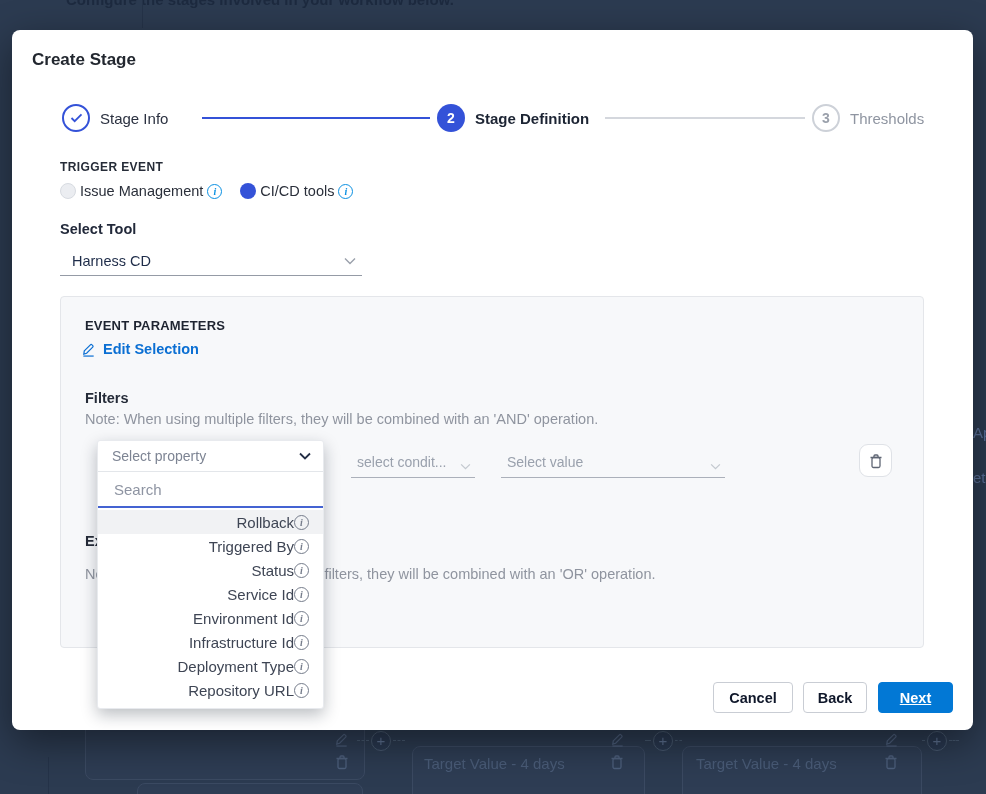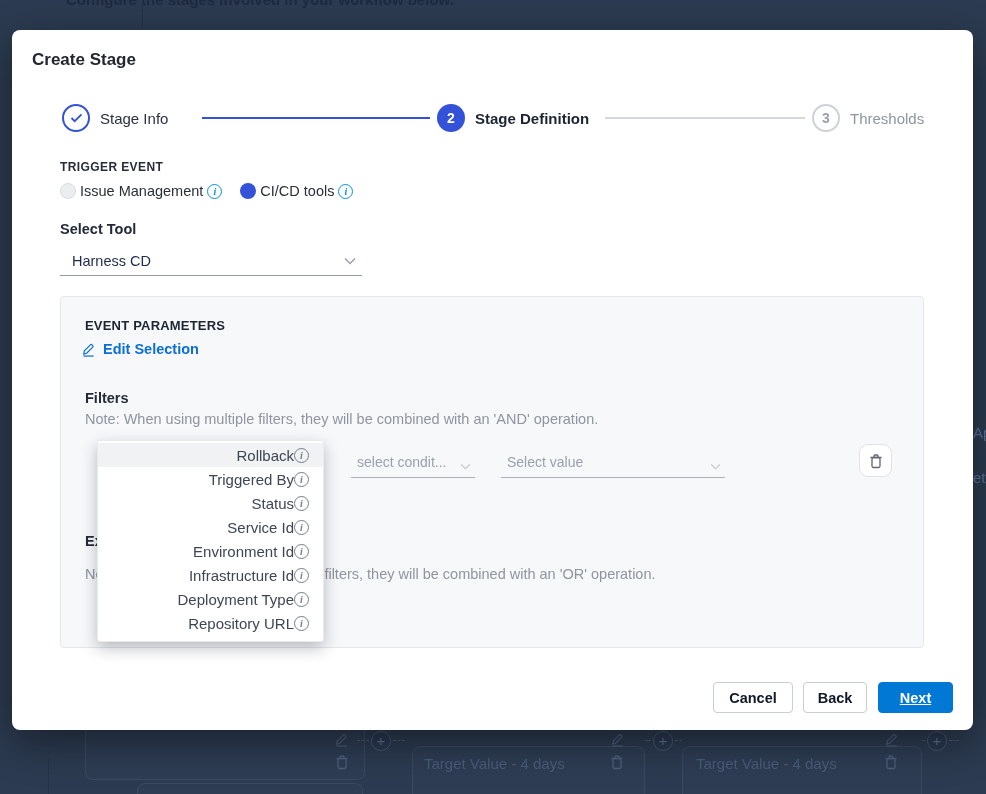--- a/index.html
+++ b/index.html
@@ -266,20 +266,31 @@
         </svg>
     </div>
   </div>
 
   <div class="abs btn btn-plain btn-cancel">Cancel</div>
   <div class="abs btn btn-plain btn-back">Back</div>
   <div class="abs btn btn-primary btn-next">Next</div>
 </div>
 
 <div class="dropdown">
+  <div class="dd-trigger">
+    <span class="txt">Select property</span>
+    <span class="chev">
+      <svg width="12" height="8" viewBox="0 0 12 8">
+          <path d="M1 1.5 L6 6.5 L11 1.5" fill="none" stroke="currentColor" stroke-width="1.8"></path>
+        </svg>
+    </span>
+  </div>
+  <div class="dd-search">
+    <input type="text" placeholder="Search" style="">
+  </div>
   <div class="dd-list">
     <div class="dd-item highlight">
       <span class="txt">Rollback</span>
       <span class="icon-info info-gray">i</span>
     </div>
     <div class="dd-item">
       <span class="txt">Triggered By</span>
       <span class="icon-info info-gray">i</span>
     </div>
     <div class="dd-item">

